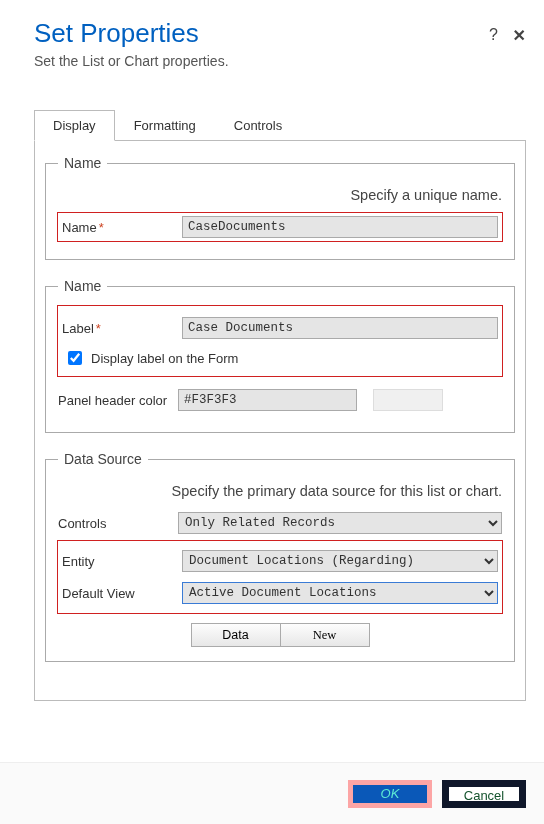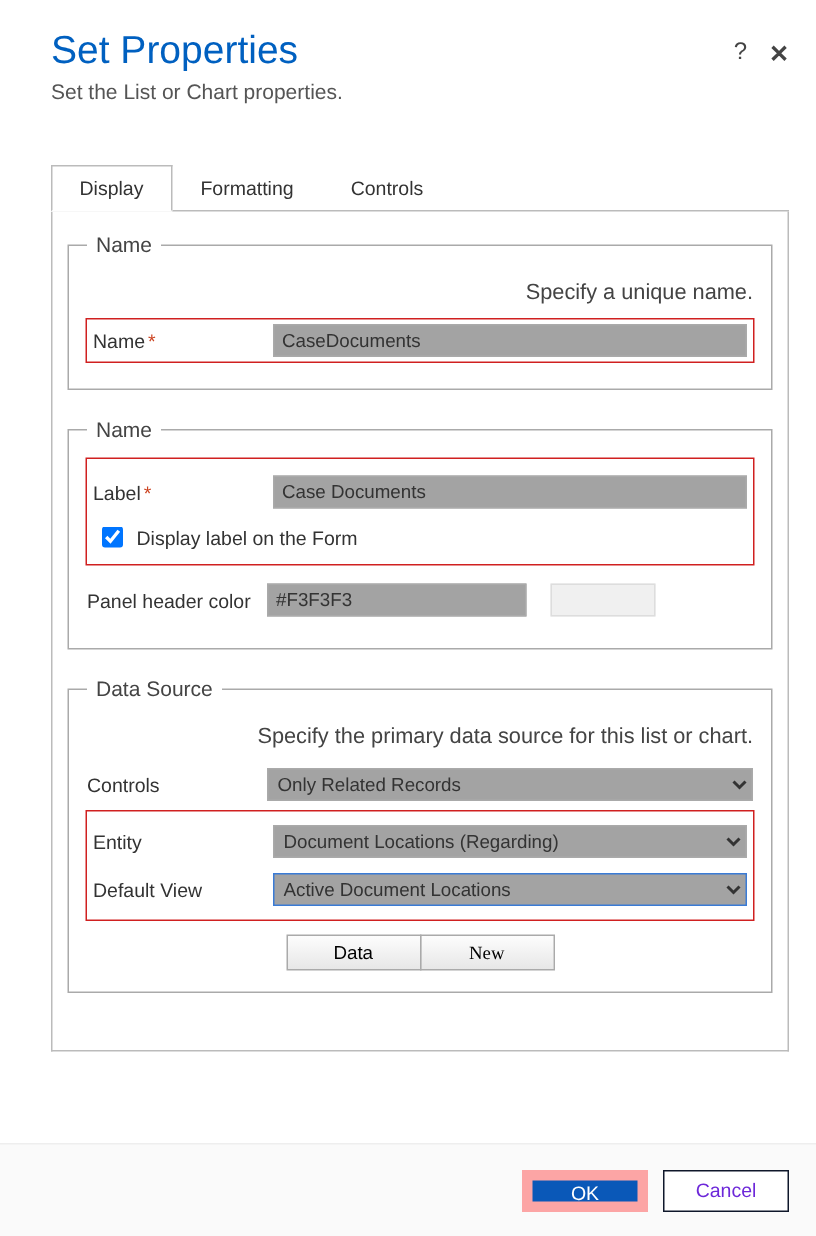--- a/index.html
+++ b/index.html
@@ -100,24 +100,24 @@
     flex: 0 0 120px;
     font-size: 13px;
     color: #333;
   }
   .req { color: #c42; margin-left: 2px; }
   .inp, .sel {
     flex: 1;
     height: 22px;
     border: 1px solid #aaa;
     padding: 2px 5px;
-    font-family: Liberation Sans, sans-serif;
+    font-family: Liberation Mono, monospace;
     font-size: 12.5px;
     color: #333;
-    background: #a3a3a3;
+    background: #e5e5e5;
   }
   .sel { padding: 1px 2px; }
   .sel.hl { border: 1px solid #3a7bd5; }
   .chk-row { display:flex; align-items:center; gap:6px; margin: 6px 0 2px 2px; }
   .chk { width:14px; height:14px; }
   .colorrow .swatch {
     width: 70px;
     height: 22px;
     background: #f0f0f0;
     border: 1px solid #ddd;
@@ -152,28 +152,29 @@
     align-items:center;
     gap:10px;
     padding-right: 18px;
   }
   .fbtn {
     width: 84px;
     height: 28px;
     font-family: inherit;
     font-size: 13px;
     cursor: pointer;
-    border: 1px solid #0f172a;
+    border: 7px solid #0f172a;
     background: #fff;
-    color: #6d28d9;
+    color: #14532d;
   }
   .fbtn.primary {
     background: #0a58b8;
-    color: #ffffff;
-    border: 7px solid #fca5a5;
+    color: #5eead4;
+    border: 5px solid #fca5a5;
+    font-style: italic;
   }
 </style>
 </head>
 <body>
 
 <div class="dialog">
   <div class="hdr">
     <h1 class="title">Set Properties</h1>
     <div class="subtitle">Set the List or Chart properties.</div>
     <span class="help-icon">?</span>

